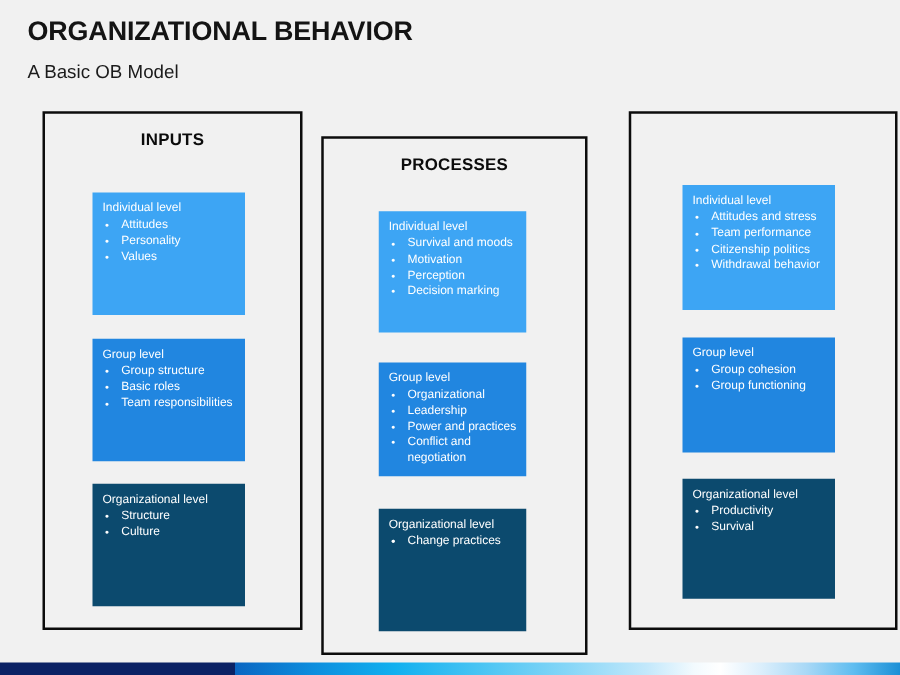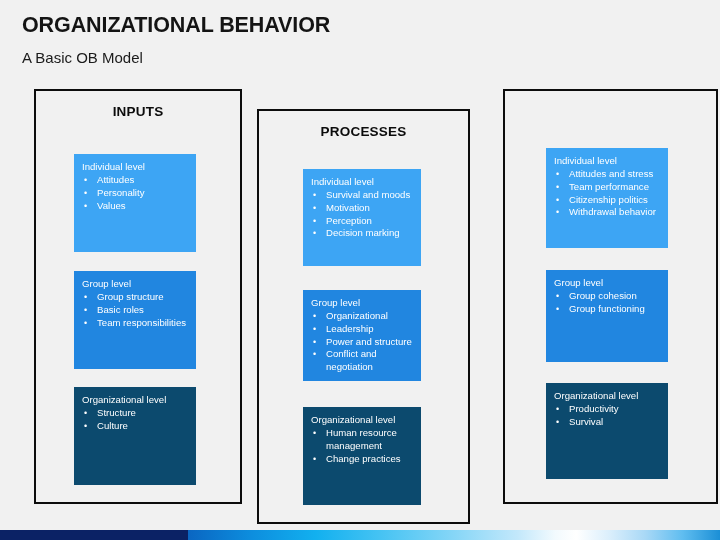--- a/index.html
+++ b/index.html
@@ -193,29 +193,29 @@
         <li><span class="bullet">•</span><span>Perception</span></li>
         <li><span class="bullet">•</span><span>Decision marking</span></li>
       </ul>
     </div>
 
     <div class="box tone-mid" style="left:44px; top:179px; width:118px; height:91px;">
       <div class="box-title">Group level</div>
       <ul>
         <li><span class="bullet">•</span><span>Organizational</span></li>
         <li><span class="bullet">•</span><span>Leadership</span></li>
-        <li><span class="bullet">•</span><span>Power and structure</span></li>
+        <li><span class="bullet">•</span><span>Power and practices</span></li>
         <li><span class="bullet">•</span><span>Conflict and negotiation</span></li>
       </ul>
     </div>
 
     <div class="box tone-dark" style="left:44px; top:296px; width:118px; height:98px;">
       <div class="box-title">Organizational level</div>
       <ul>
-        <li><span class="bullet">•</span><span>Human resource management</span></li>
+        <li><span class="bullet">•</span></li>
         <li><span class="bullet">•</span><span>Change practices</span></li>
       </ul>
     </div>
   </div>
 
   <div class="col-frame col-3">
 
     <div class="box tone-light" style="left:41px; top:57px; width:122px; height:100px;">
       <div class="box-title">Individual level</div>
       <ul>

